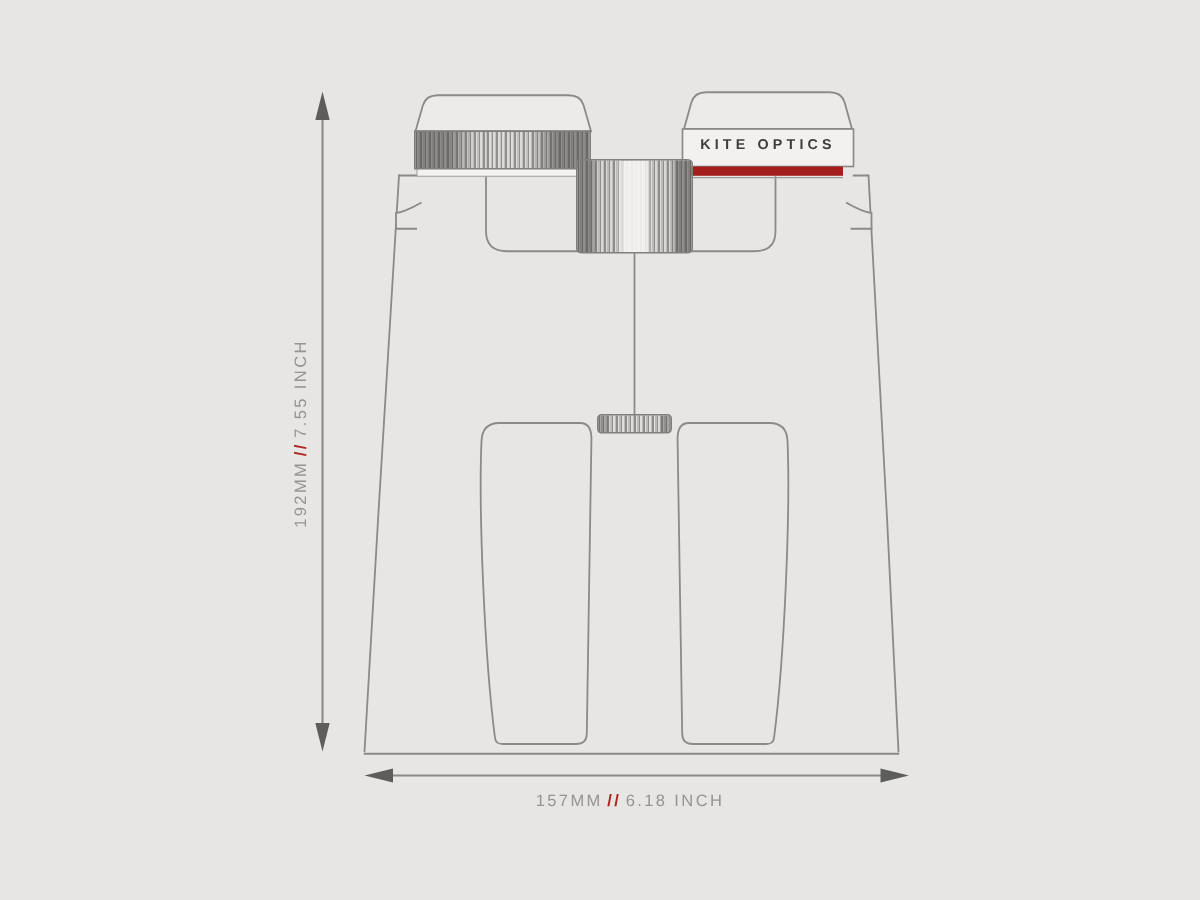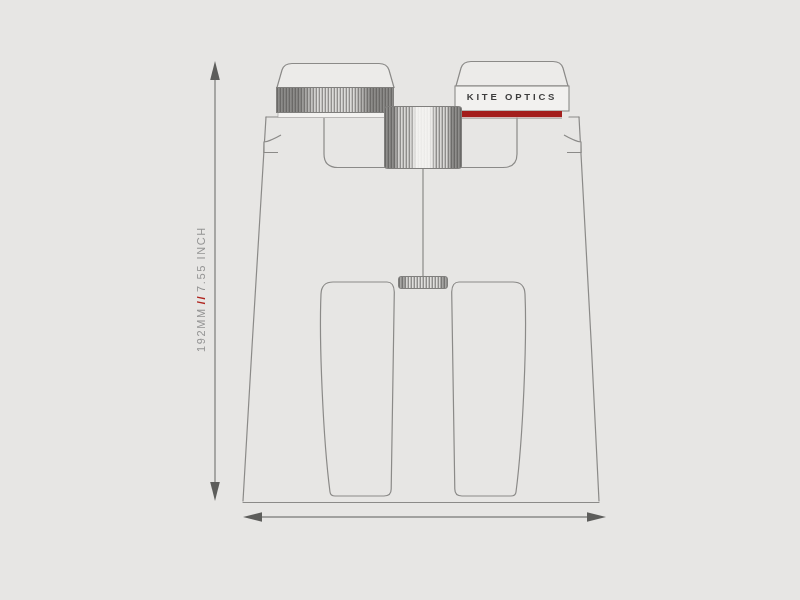--- a/index.html
+++ b/index.html
@@ -107,14 +107,17 @@
   <div class="texture hinge-knurl"></div>
 
   <div class="brand">
     <span>KITE OPTICS</span>
   </div>
 
   <div class="dim dim-height">
     <span>192MM</span><span class="sep">//</span><span>7.55 INCH</span>
   </div>
 
+  <div class="dim dim-width">
+    <span>157MM</span><span class="sep">//</span><span>6.18 INCH</span>
+  </div>
 
 </div>
 
 </body></html>

